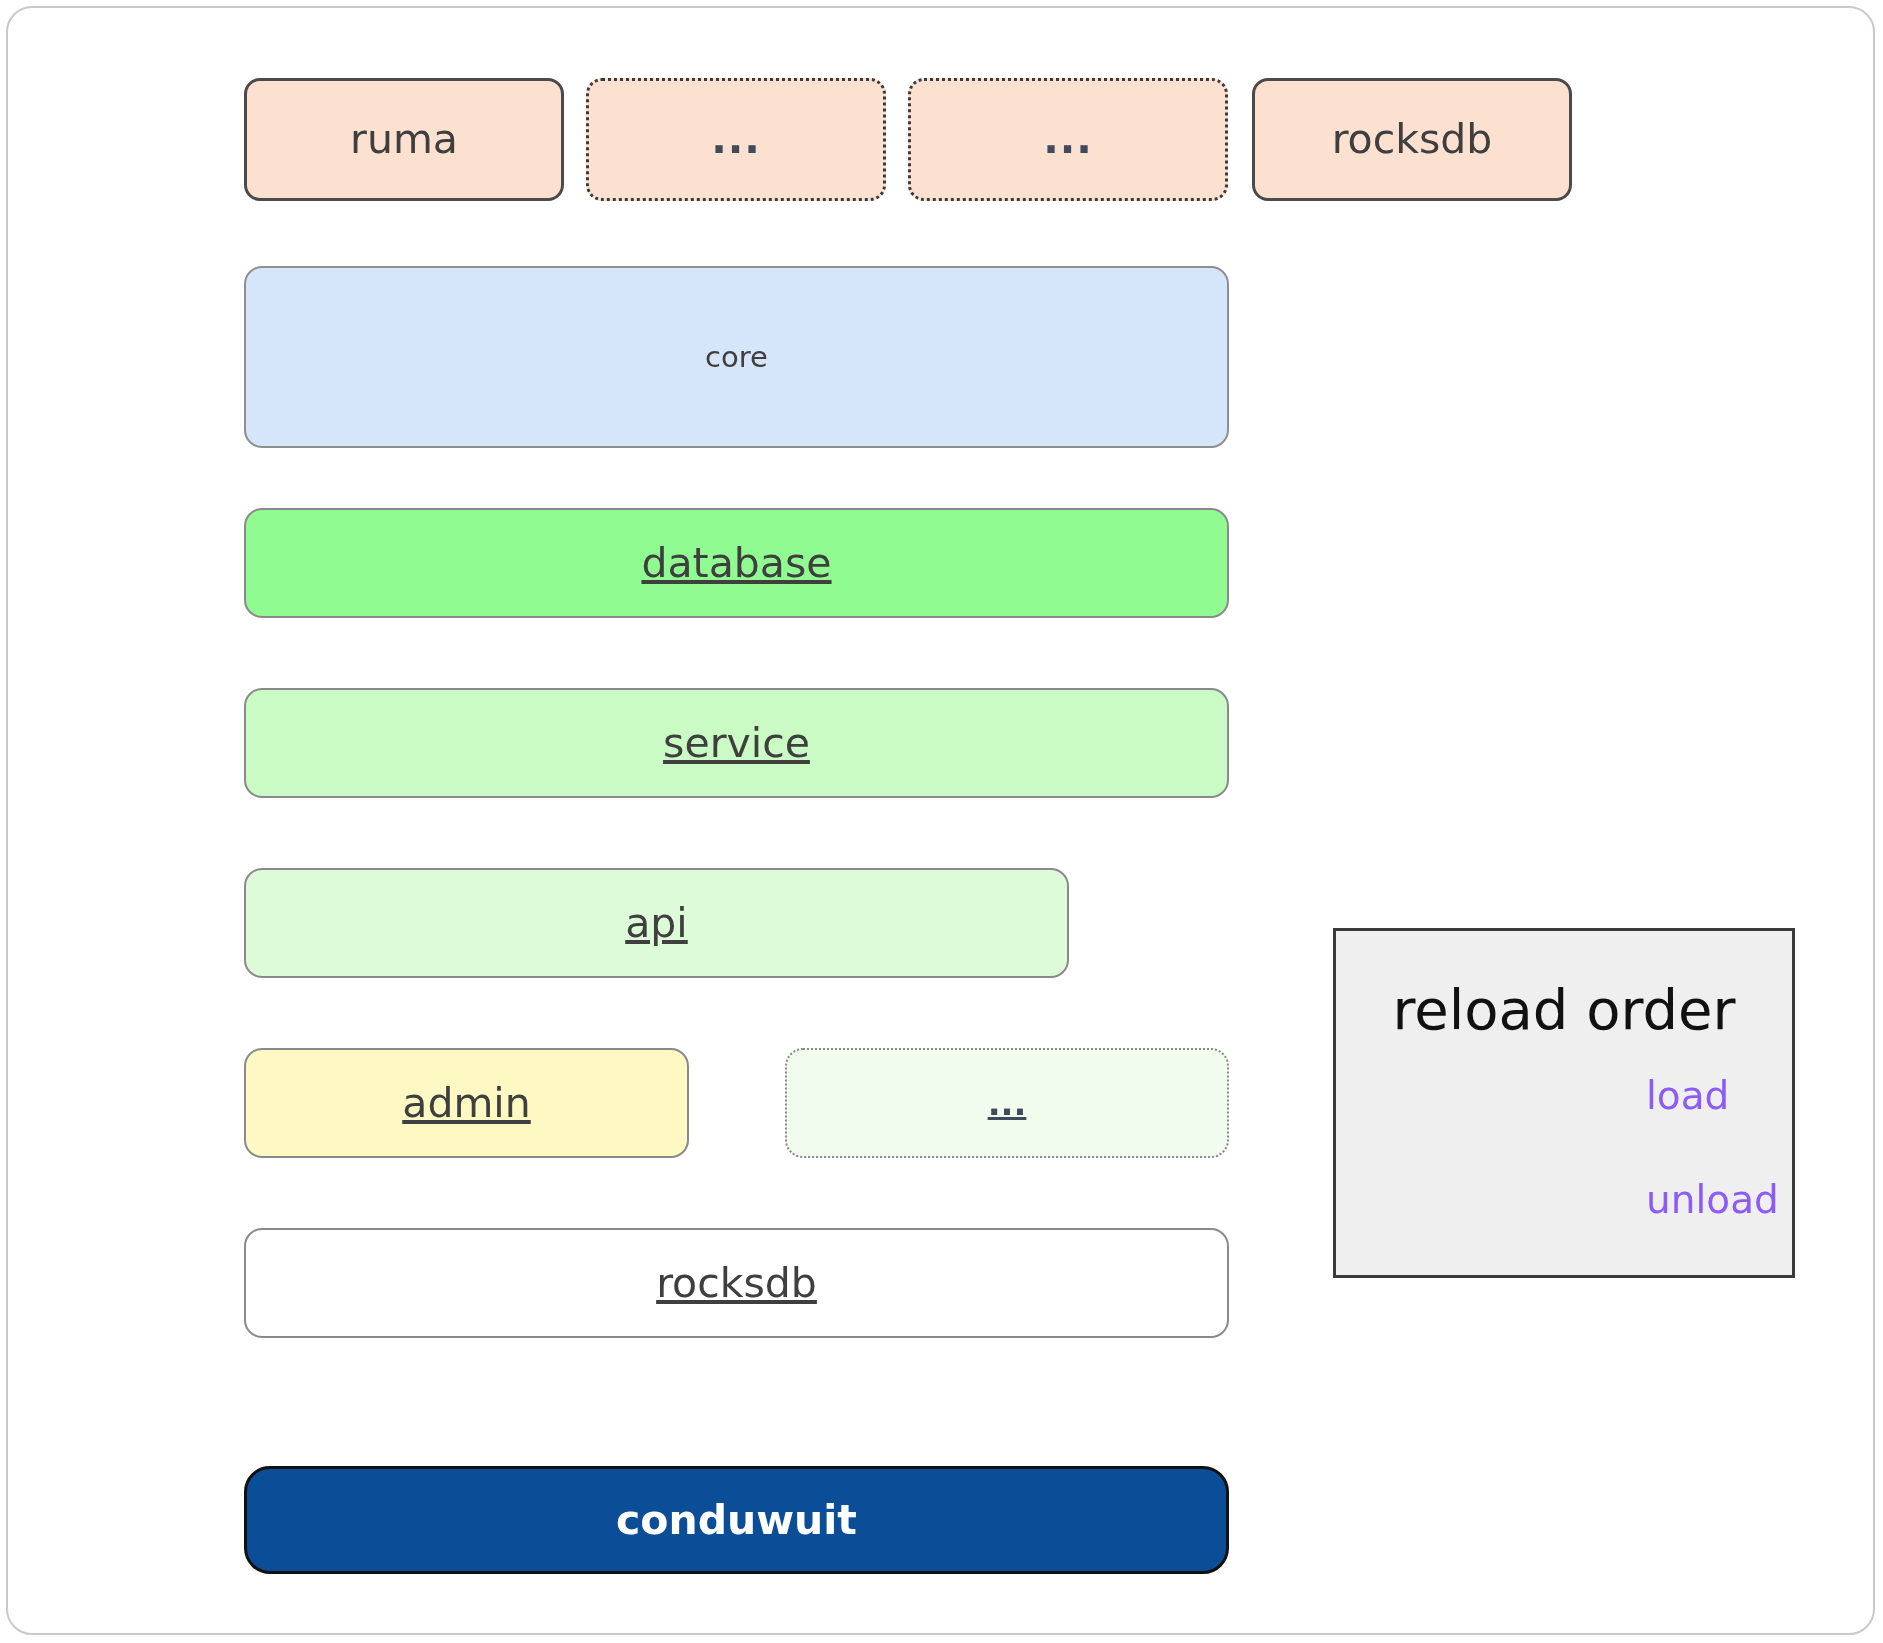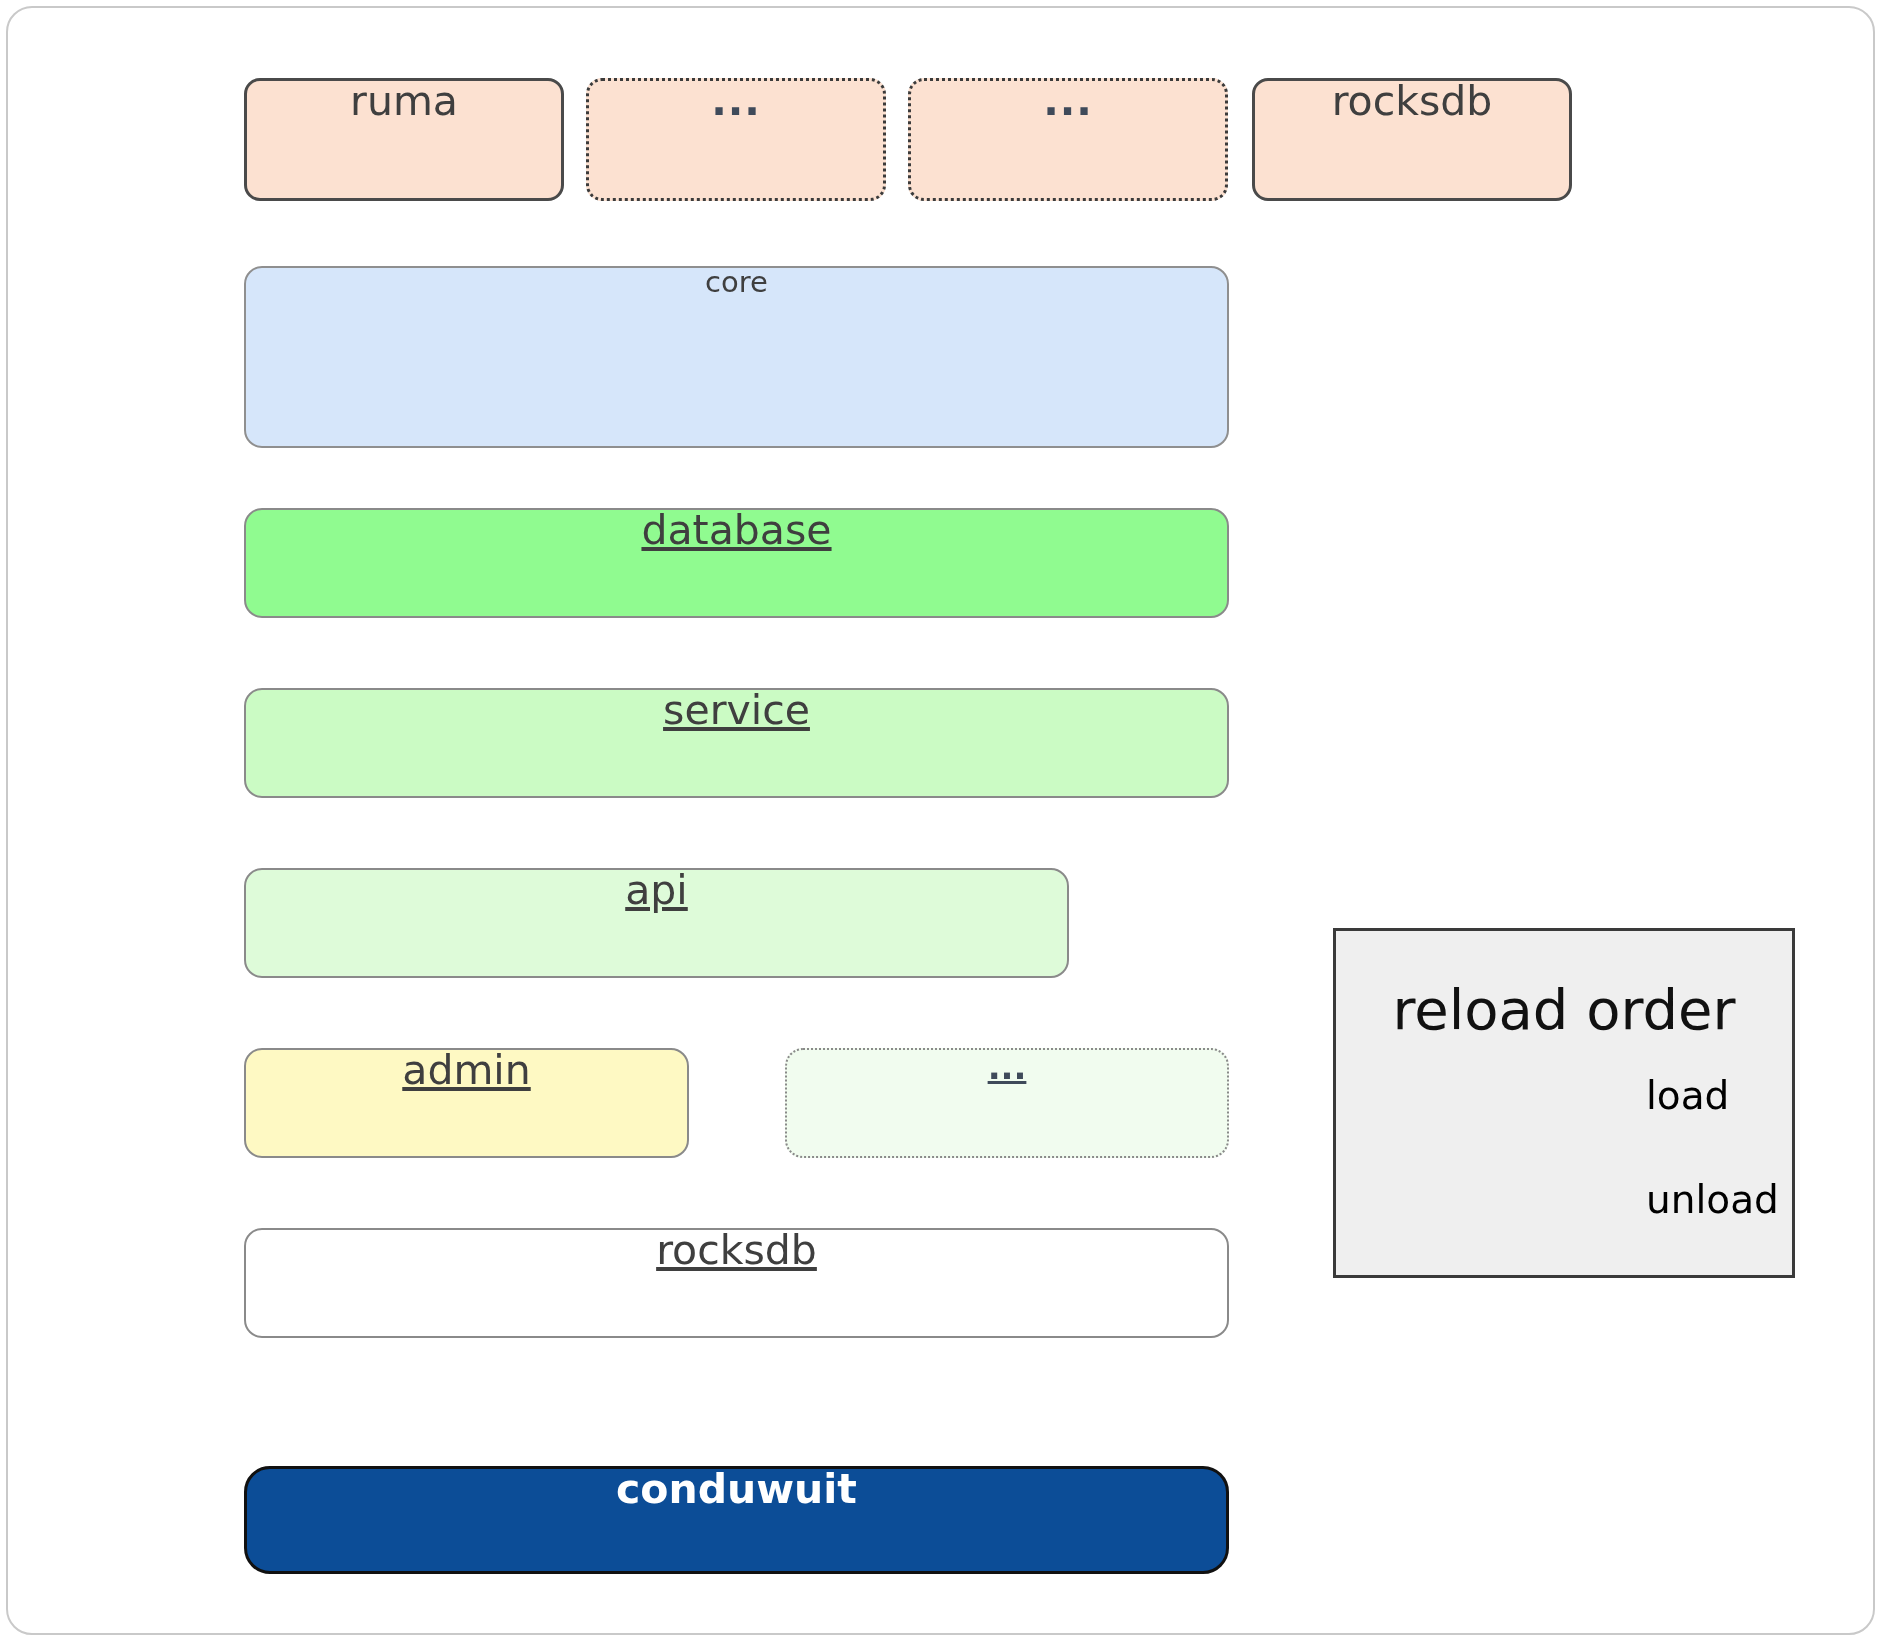--- a/index.html
+++ b/index.html
@@ -3,21 +3,21 @@
 <meta charset="utf-8">
 <style>
   html,body{margin:0;padding:0;background:#ffffff;}
   body{font-family:"DejaVu Sans","Liberation Sans",sans-serif;}
   #stage{position:relative;width:1883px;height:1643px;overflow:hidden;background:#fff;}
 
   
   #frame{position:absolute;left:6px;top:6px;width:1869px;height:1629px;
          border:2px solid #c9c9c9;border-radius:26px;background:#fff;box-sizing:border-box;}
 
-  .node{position:absolute;box-sizing:border-box;display:flex;
+  .node{position:absolute;box-sizing:border-box;display:flex;align-items:center;
         justify-content:center;border-radius:14px;}
   .node .lbl{position:relative;z-index:3;line-height:1;white-space:nowrap;}
 
   
   .dep{height:123px;border-radius:16px;background:#FCE1D1;}
   .dep.solid{border:3px solid #4a4a4a;}
   .dep.dotted{border:3px dotted #3b3b3b;}
   .dep .lbl{font-size:41px;color:#3f3f3f;}
   .dep .lbl.dots{font-size:41px;letter-spacing:1px;color:#3f4a5a;font-weight:700;}
 
@@ -34,21 +34,21 @@
   
   #conduwuit{left:244px;top:1466px;width:985px;height:108px;background:#0C4D97;
              border:3px solid #111;border-radius:26px;}
   #conduwuit .lbl{font-size:41px;color:#ffffff;font-weight:600;}
 
   
   #legend{position:absolute;left:1333px;top:928px;width:462px;height:350px;
           background:#efefef;border:3px solid #3a3a3a;box-sizing:border-box;}
   #legend-title{position:absolute;left:0;top:46px;width:100%;text-align:center;
                 font-size:56px;color:#111;}
-  .legend-label{position:absolute;font-size:39px;color:#000000;}
+  .legend-label{position:absolute;font-size:39px;color:#8b5cf6;}
   svg#gray-layer{z-index:1;}
 </style>
 </head>
 <body>
 
 <div id="stage">
   <div id="frame"></div>
 
   
   <svg id="gray-layer" viewBox="0 0 1883 1643">

